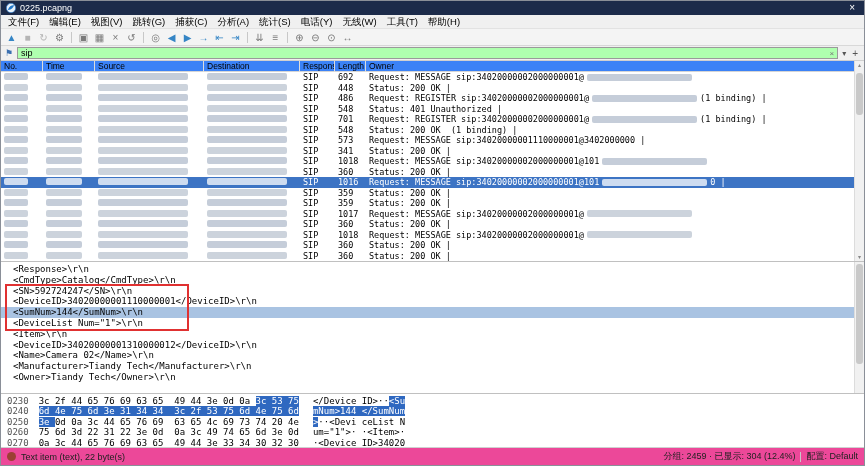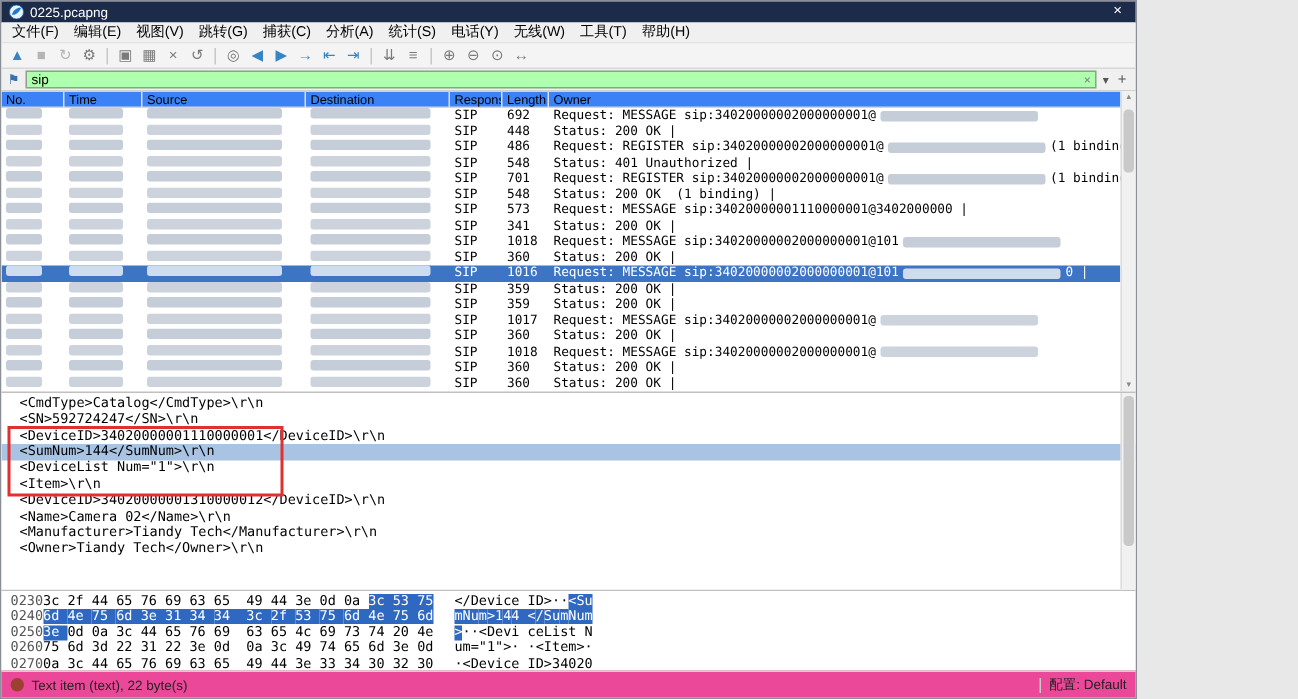--- a/index.html
+++ b/index.html
@@ -1,18 +1,18 @@
 <!DOCTYPE html>
 <html><head>
 <meta charset="utf-8">
 <style>
   * { margin:0; padding:0; box-sizing:border-box; }
   html,body { width:865px; height:466px; overflow:hidden; background:#e8e8e8;
               font-family:"Liberation Sans", sans-serif; }
-  .window { width:758px; height:466px; border:1px solid #8a8f98; display:flex;
+  .window { width:865px; height:466px; border:1px solid #8a8f98; display:flex;
             flex-direction:column; background:#fff;justify-content:flex-end; }
 
   
   .titlebar { height:14px; background:#1c2b4a; color:#fff; display:flex;
               align-items:center; font-size:9px; padding:0 5px; gap:4px; flex:none; }
   .ws-icon { flex:none; }
   .tb-close { margin-left:auto; font-size:10px; line-height:14px; padding:0 4px; cursor:default; }
 
   
   .menubar { height:14px; background:#f0f0f0; display:flex; align-items:center;
@@ -73,21 +73,21 @@
   .redbox { position:absolute; border:2px solid #e03131; left:4px; width:184px;
             pointer-events:none; }
   .dscroll { position:absolute; top:0; right:0; bottom:0; width:10px; background:#f1f1f1;
              border-left:1px solid #dcdcdc; }
   .dscroll .thumb { top:2px; height:100px; }
 
   
   .hexpane { flex:1; border-top:1px solid #c0c0c0; background:#fff; overflow:hidden;
              font:9px "DejaVu Sans Mono", monospace; padding:2px 0 0 6px; }
   .hline { height:10.4px; line-height:10.4px; white-space:pre; }
-  .off { color:#555; }
+  .off { color:#555; margin-right:10px; }
   .asc { margin-left:14px; }
   .hsel { background:#2f68c0; color:#fff; }
 
   
   .statusbar { height:18px; background:#ec4899; border-top:1px solid #d0d0d0; display:flex;
                align-items:center; padding:0 6px; gap:5px; font-size:9px; color:#222; flex:none; }
   .s-icon { width:9px; height:9px; border-radius:50%; background:#9c4034; display:inline-block; flex:none; }
   .s-spacer { flex:1; }
   .s-sep { width:1px; height:10px; background:#c8c8c8; }
 </style>
@@ -190,20 +190,21 @@
       <span class="sarrow">▴</span>
       <div class="thumb"></div>
       <span class="sarrow down">▾</span>
     </div>
   </div>
 
   <div class="details" id="details-pane">
     <div class="dscroll">
       <div class="thumb"></div>
     </div>
+  <div class="dline">&lt;Response&gt;\r\n</div>
       <div class="dline">&lt;CmdType&gt;Catalog&lt;/CmdType&gt;\r\n</div>
       <div class="dline">&lt;SN&gt;592724247&lt;/SN&gt;\r\n</div>
       <div class="dline">&lt;DeviceID&gt;34020000001110000001&lt;/DeviceID&gt;\r\n</div>
       <div class="dline dsel">&lt;SumNum&gt;144&lt;/SumNum&gt;\r\n</div>
       <div class="dline">&lt;DeviceList Num="1"&gt;\r\n</div>
       <div class="dline">&lt;Item&gt;\r\n</div>
       <div class="dline">&lt;DeviceID&gt;34020000001310000012&lt;/DeviceID&gt;\r\n</div>
       <div class="dline">&lt;Name&gt;Camera 02&lt;/Name&gt;\r\n</div>
       <div class="dline">&lt;Manufacturer&gt;Tiandy Tech&lt;/Manufacturer&gt;\r\n</div>
       <div class="dline">&lt;Owner&gt;Tiandy Tech&lt;/Owner&gt;\r\n</div>
@@ -215,17 +216,18 @@
       <div class="hline"><span class="off">0240</span><span class="hsel">6d </span><span class="hsel">4e </span><span class="hsel">75 </span><span class="hsel">6d </span><span class="hsel">3e </span><span class="hsel">31 </span><span class="hsel">34 </span><span class="hsel">34  </span><span class="hsel">3c </span><span class="hsel">2f </span><span class="hsel">53 </span><span class="hsel">75 </span><span class="hsel">6d </span><span class="hsel">4e </span><span class="hsel">75 </span><span class="hsel">6d</span><span class="asc"><span class="hsel">m</span><span class="hsel">N</span><span class="hsel">u</span><span class="hsel">m</span><span class="hsel">&gt;</span><span class="hsel">1</span><span class="hsel">4</span><span class="hsel">4</span><span class="hsel"> </span><span class="hsel">&lt;</span><span class="hsel">/</span><span class="hsel">S</span><span class="hsel">u</span><span class="hsel">m</span><span class="hsel">N</span><span class="hsel">u</span><span class="hsel">m</span></span></div>
       <div class="hline"><span class="off">0250</span><span class="hsel">3e </span><span>0d </span><span>0a </span><span>3c </span><span>44 </span><span>65 </span><span>76 </span><span>69  </span><span>63 </span><span>65 </span><span>4c </span><span>69 </span><span>73 </span><span>74 </span><span>20 </span><span>4e</span><span class="asc"><span class="hsel">&gt;</span><span>·</span><span>·</span><span>&lt;</span><span>D</span><span>e</span><span>v</span><span>i</span><span> </span><span>c</span><span>e</span><span>L</span><span>i</span><span>s</span><span>t</span><span> </span><span>N</span></span></div>
       <div class="hline"><span class="off">0260</span><span>75 </span><span>6d </span><span>3d </span><span>22 </span><span>31 </span><span>22 </span><span>3e </span><span>0d  </span><span>0a </span><span>3c </span><span>49 </span><span>74 </span><span>65 </span><span>6d </span><span>3e </span><span>0d</span><span class="asc"><span>u</span><span>m</span><span>=</span><span>"</span><span>1</span><span>"</span><span>&gt;</span><span>·</span><span> </span><span>·</span><span>&lt;</span><span>I</span><span>t</span><span>e</span><span>m</span><span>&gt;</span><span>·</span></span></div>
       <div class="hline"><span class="off">0270</span><span>0a </span><span>3c </span><span>44 </span><span>65 </span><span>76 </span><span>69 </span><span>63 </span><span>65  </span><span>49 </span><span>44 </span><span>3e </span><span>33 </span><span>34 </span><span>30 </span><span>32 </span><span>30</span><span class="asc"><span>·</span><span>&lt;</span><span>D</span><span>e</span><span>v</span><span>i</span><span>c</span><span>e</span><span> </span><span>I</span><span>D</span><span>&gt;</span><span>3</span><span>4</span><span>0</span><span>2</span><span>0</span></span></div>
     </div>
 
   <div class="statusbar">
     <span class="s-icon"></span>
     <span>Text item (text), 22 byte(s)</span>
     <span class="s-spacer"></span>
+    <span>分组: 2459 · 已显示: 304 (12.4%)</span>
     <span class="s-sep"></span>
     <span>配置: Default</span>
   </div>
 
 </div>
 
 </body></html>

